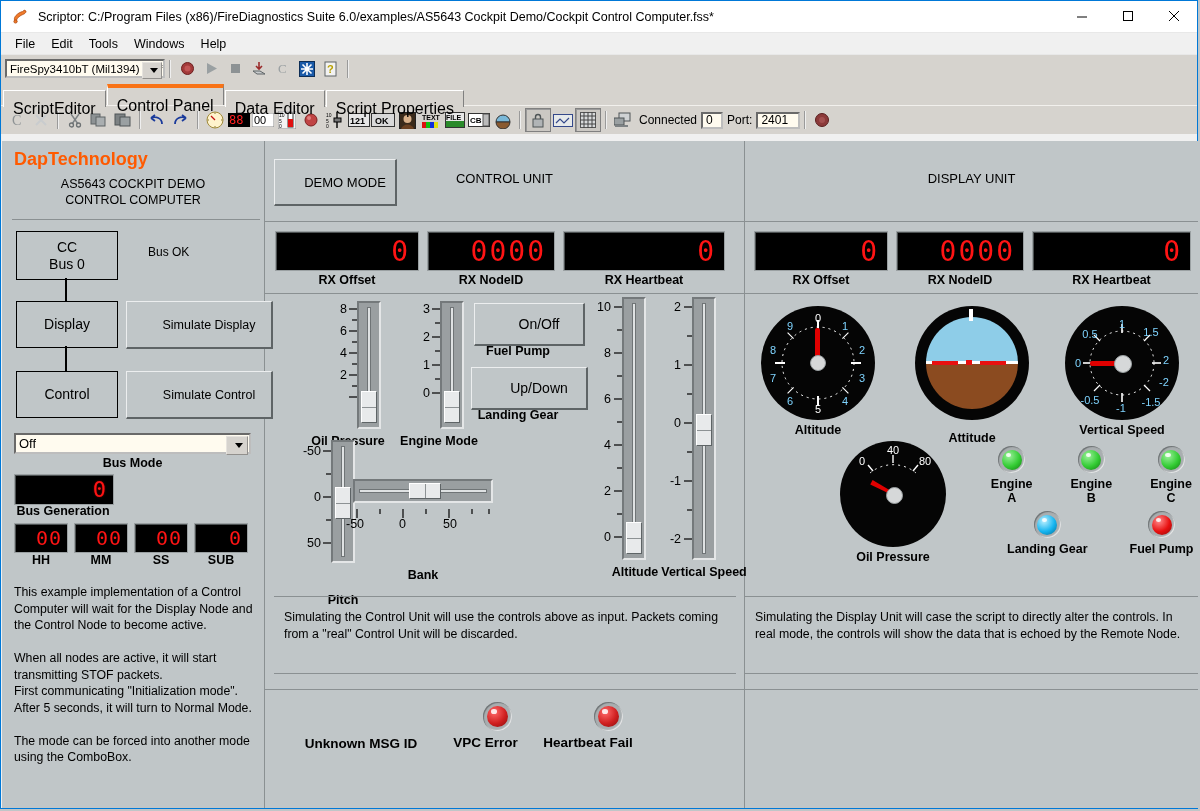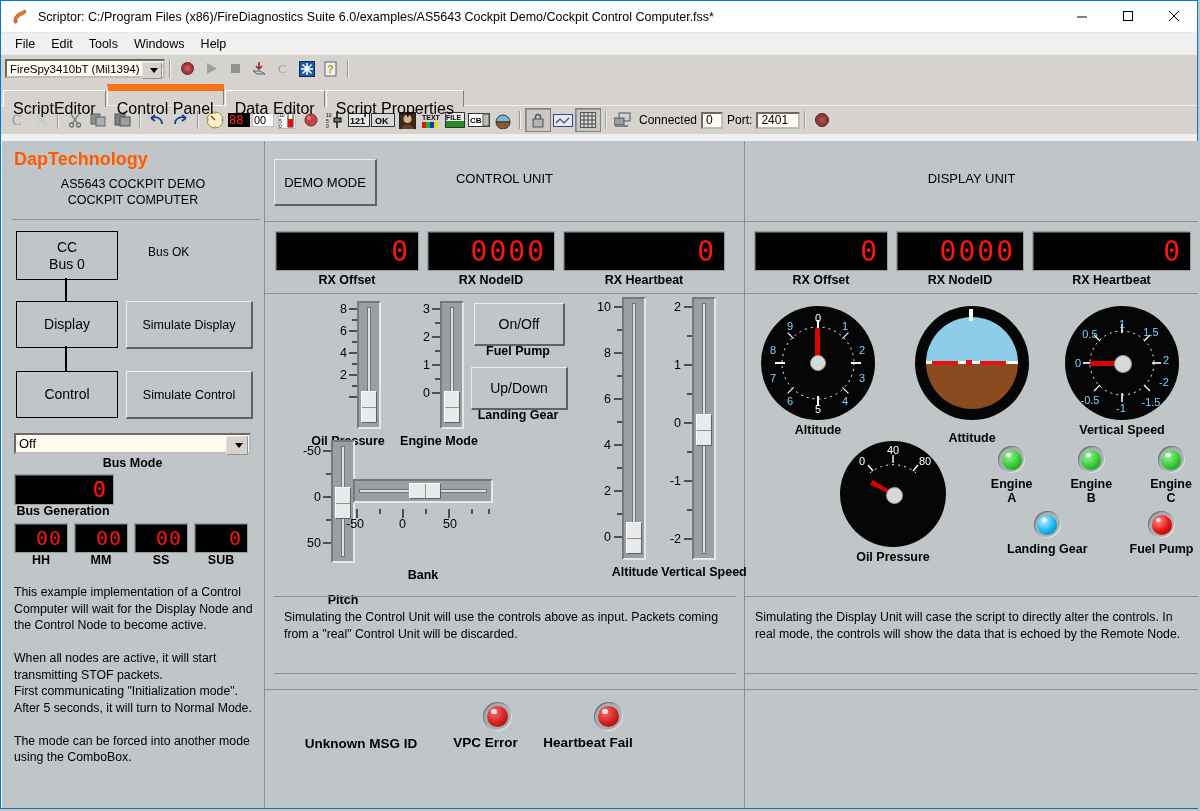--- a/index.html
+++ b/index.html
@@ -39,21 +39,21 @@
   .tsep{width:1px;height:18px;background:#9a9a9a;margin:0 4px;border-right:1px solid #efefef;}
   .tbtn{width:22px;height:21px;display:flex;align-items:center;justify-content:center;margin:0 1px;}
   
   .tabstrip{height:23px;background:#d6d3ce;display:flex;align-items:flex-end;padding-left:2px;
     position:relative;}
   .tab{
     font-size:16px;padding:9px 9px 3px 9px;background:#d6d3ce;
     border-left:1px solid #fff;border-top:1px solid #fff;border-right:1px solid #808080;
     margin-right:1px;height:17px;box-sizing:border-box;position:relative;top:2px;
   }
-  .tab.active{background:#d6d3ce;height:21px;top:0;font-weight:normal;border-top:7px solid #f97316;}
+  .tab.active{background:#d6d3ce;height:21px;top:0;font-weight:normal;border-top:4px solid #f97316;}
   
   .toolbar2{height:28px;background:#d6d3ce;display:flex;align-items:center;padding-left:4px;
     border-top:1px solid #f2f0ed;}
   .t2btn{width:24px;height:22px;display:flex;align-items:center;justify-content:center;}
   .t2btn.sunken{border:1px solid #808080;background:#cbc8c3;box-shadow:inset 1px 1px 0 #9a9a9a;}
   .lbl-small{font-size:12px;color:#000;margin:10px 4px;}
   .numfield{background:#fffbef;border:2px inset #bdbdbd;height:17px;font-size:12px;
     display:flex;align-items:center;padding:0 3px;box-sizing:border-box;}
   
   .panel{position:absolute;left:1px;top:140px;width:1196px;height:667px;background:#c0c6c8;
@@ -64,21 +64,21 @@
   .col-left{width:262px;position:relative;}
   .brand{color:#ff5a00;font-weight:bold;font-size:18px;padding:8px 0 0 12px;letter-spacing:0px;}
   .subtitle{text-align:center;font-size:12.5px;line-height:16px;padding:6px 14px 0 14px;}
   .box-btn{
     border:1px solid #000;background:#c0c6c8;font-size:14px;
     display:flex;align-items:center;justify-content:center;text-align:center;line-height:17px;
   }
   .raised-btn{
     background:#c0c6c8;border-top:1px solid #eceeef;border-left:1px solid #eceeef;
     border-right:2px solid #5e6466;border-bottom:2px solid #5e6466;
-    font-size:12.5px;display:flex;align-items:center;justify-content:center;
+    font-size:12.5px;display:flex;align-items:center;justify-content:center;padding-left:20px;
   }
   .cap{font-size:12.5px;font-weight:bold;text-align:center;}
   .seg{background:#000;border:1px solid #9aa0a2;box-shadow:inset 1px 1px 0 #4c5152;
     display:flex;align-items:center;justify-content:flex-end;}
   .desc{font-size:12.3px;line-height:16.5px;padding:0 12px;white-space:pre-line;}
   
   .col-center{width:479px;position:relative;}
   .col-right{flex:1;position:relative;}
   .hdr{font-size:13px;text-align:center;}
   .note{font-size:12.3px;line-height:16.5px;}
@@ -395,21 +395,21 @@
         </svg>
     </div>
   </div>
 
   <div class="panel">
 
     <div class="col-left">
       <div class="brand">DapTechnology</div>
       <div class="subtitle">
         <div>AS5643 COCKPIT DEMO</div>
-        <div>COCKPIT COMPUTER</div>
+        <div>CONTROL COMPUTER</div>
       </div>
       <div class="hline" style="position:absolute;left:10px;top:78px;width:248px;"></div>
 
       <div class="box-btn" style="position:absolute;left:14px;top:90px;width:100px;height:47px;white-space:pre-line;">CC
 Bus 0</div>
       <div style="position:absolute;left:146px;top:104px;font-size:12px;">Bus OK</div>
       <div style="position:absolute;left:63px;top:137px;width:2px;height:23px;background:#000;"></div>
 
       <div class="box-btn" style="position:absolute;left:14px;top:160px;width:100px;height:45px;">Display</div>
       <div class="raised-btn" style="position:absolute;left:124px;top:160px;width:124px;height:45px;">Simulate Display</div>

